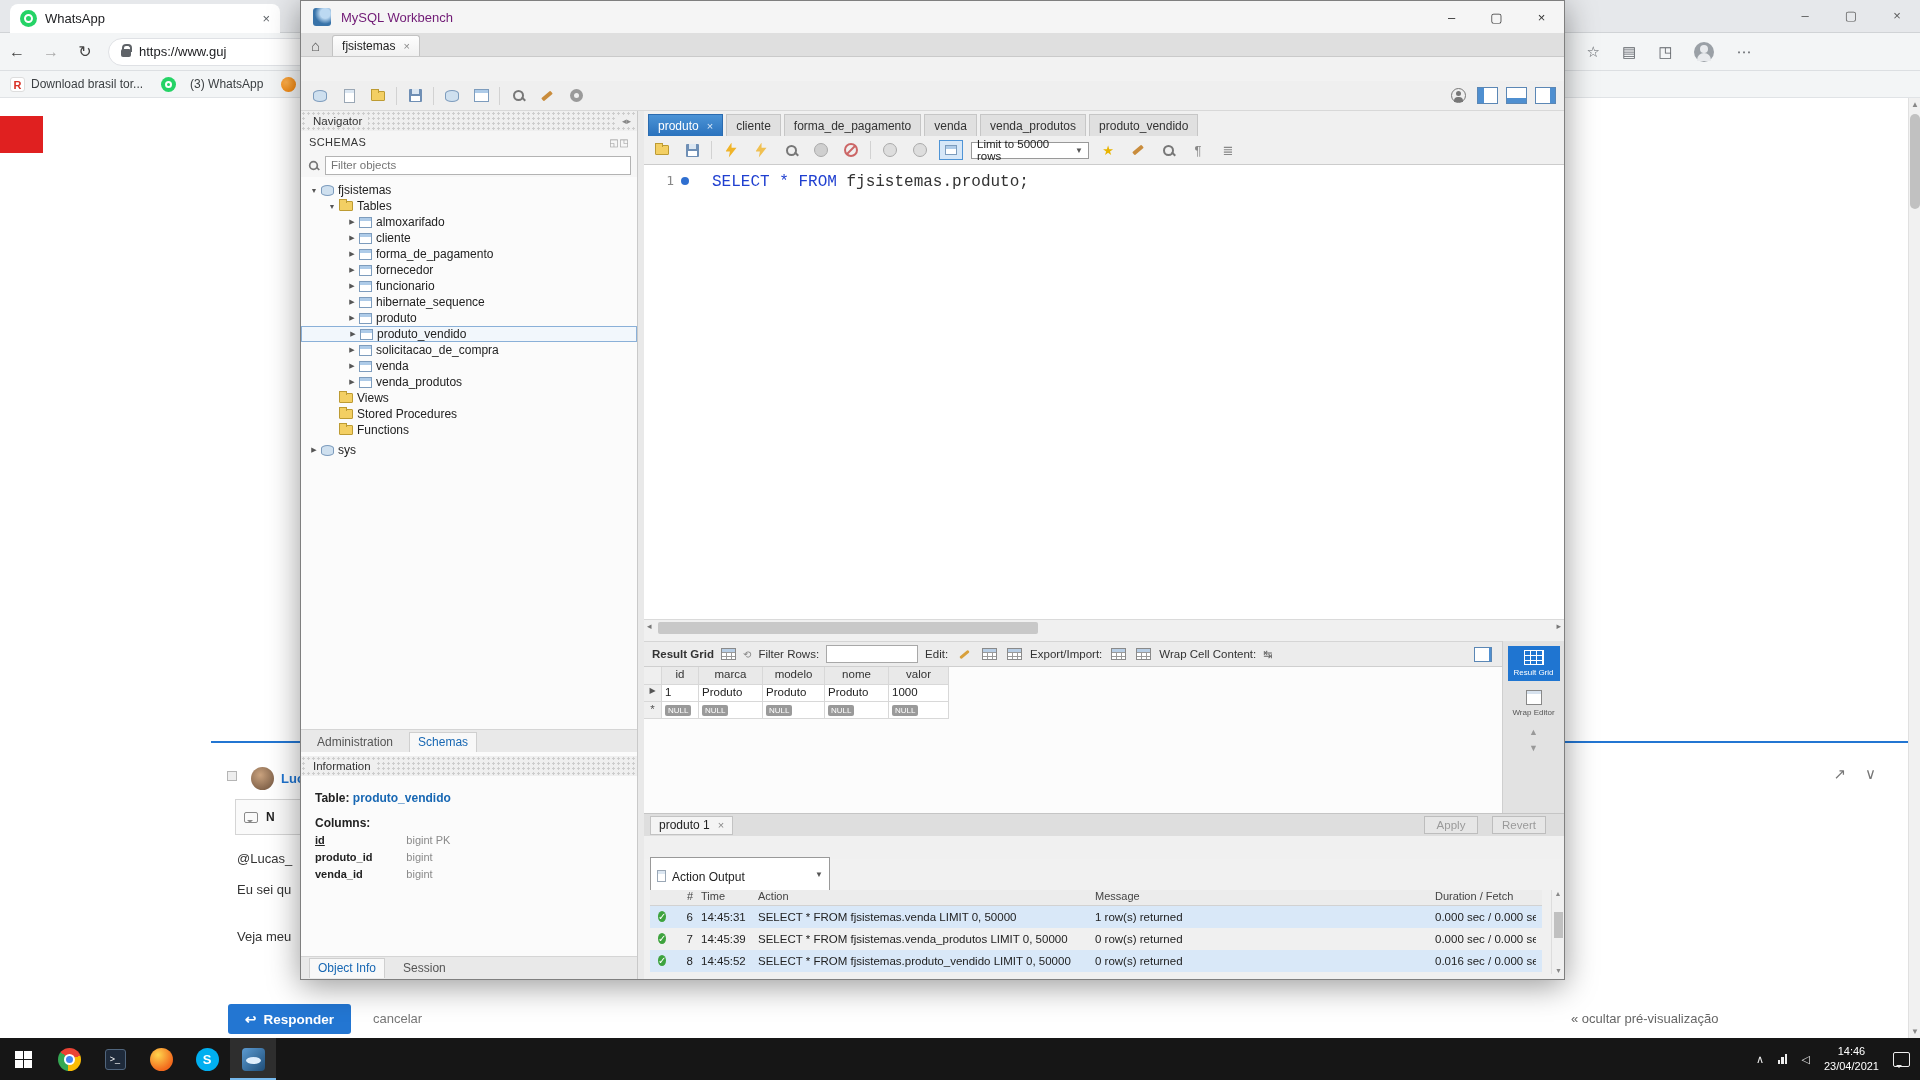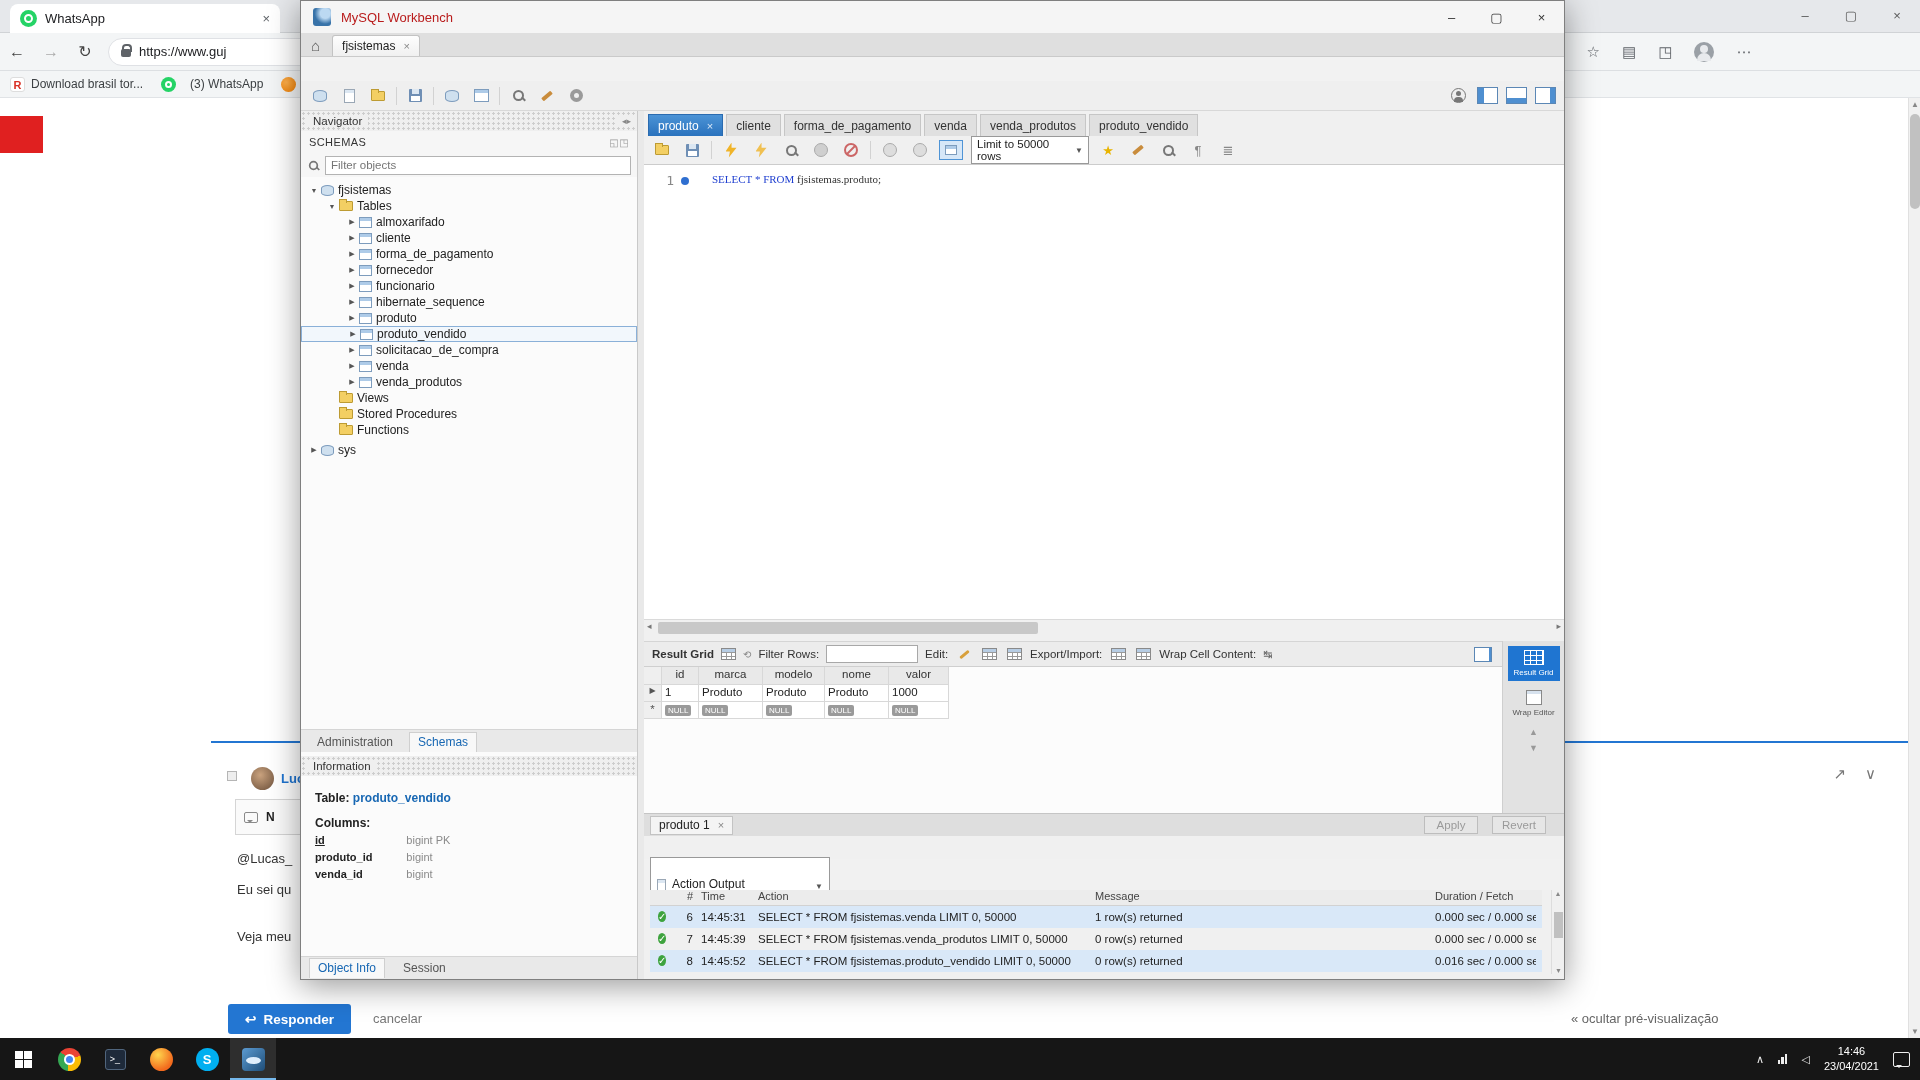--- a/index.html
+++ b/index.html
@@ -45,21 +45,21 @@
 .ftext{position:absolute;left:26px;font-size:13px;color:#333}
 .fic{position:absolute;top:22px;color:#777;font-size:15px}
 .responder{position:absolute;left:17px;top:261px;width:123px;height:30px;background:#2376d2;color:#fff;border:none;border-radius:3px;font-size:13.5px;font-weight:bold;display:flex;align-items:center;justify-content:center;gap:7px;font-family:"Liberation Sans",sans-serif}
 .cancelar{position:absolute;left:162px;top:268px;color:#777;font-size:13px}
 .hideprev{position:absolute;left:1360px;top:268px;color:#666;font-size:13px}
 
 
 .wb{position:absolute;left:300px;top:0;width:1265px;height:980px;background:#f2f2f2;border:1px solid #7f7f7f;box-shadow:0 6px 30px rgba(0,0,0,.4);z-index:50}
 .wbtitle{position:absolute;left:0;top:0;width:100%;height:32px;background:#f5f5f5;display:flex;align-items:center;padding-left:12px;gap:10px}
 .wbico{width:18px;height:18px;border-radius:3px;background:radial-gradient(circle at 68% 30%,#bcd9f2 0 28%,#3873a9 60%)}
-.wbtitle .t{font-size:13px;color:#b91c1c}
+.wbtitle .t{font-size:13px;color:#701a75}
 .wbctl{margin-left:auto;display:flex;height:32px;align-items:center}
 .wbctl span{width:45px;text-align:center;font-size:13px;color:#333}
 .conntabs{position:absolute;left:0;top:32px;width:100%;height:24px;background:#dfdfdf;border-bottom:1px solid #cacaca;display:flex;align-items:flex-end;padding-left:10px;gap:12px}
 .homeico{font-size:15px;color:#555;margin-bottom:2px}
 .conntab{height:21px;background:linear-gradient(#fefefe,#f0f0f0);border:1px solid #c3c3c3;border-bottom:none;border-radius:3px 3px 0 0;display:flex;align-items:center;gap:8px;padding:0 9px;font-size:12px}
 .conntab .x{color:#888;font-size:11px}
 .wbmenu{position:absolute;left:0;top:56px;width:100%;height:24px;background:#f7f7f7;display:flex;align-items:center;padding-left:4px}
 .wbmenu span{padding:0 9px;font-size:12.5px;color:#222}
 .wbtools{position:absolute;left:0;top:80px;width:100%;height:30px;background:#efefef;border-bottom:1px solid #d8d8d8;display:flex;align-items:center;padding-left:8px;gap:7px}
 .tb{width:22px;height:22px;display:flex;align-items:center;justify-content:center}
@@ -118,49 +118,49 @@
 .qtabs{position:absolute;left:0;top:0;width:100%;height:25px;display:flex;align-items:flex-end;padding-left:4px;gap:3px}
 .qtab{height:22px;background:#e0e0e0;border:1px solid #c6c6c6;border-bottom:none;display:flex;align-items:center;padding:0 9px;font-size:12px;color:#333;gap:8px}
 .qtab.active{background:linear-gradient(#4b93d6,#2a72bd);color:#fff;border-color:#2a6bb0}
 .qtab .tabx{font-size:11px;color:#d9e8f7}
 .edbar{position:absolute;left:0;top:25px;width:100%;height:28px;background:#f0f0f0;display:flex;align-items:center;padding-left:7px;gap:8px}
 .bolt{display:inline-block;width:11px;height:15px;background:#f0b429;clip-path:polygon(55% 0,0 60%,40% 60%,30% 100%,100% 35%,55% 35%)}
 .stopc{width:14px;height:14px;border-radius:50%;background:#cfcfcf;border:1px solid #aaa}
 .nostop{width:14px;height:14px;border-radius:50%;border:2px solid #c66;position:relative}
 .nostop::after{content:"";position:absolute;left:-1px;top:4px;width:12px;height:2px;background:#c66;transform:rotate(-45deg)}
 .acbox{width:24px;height:20px;border:1px solid #4f94d6;background:#d6e7f8;display:flex;align-items:center;justify-content:center}
-.limitsel{width:118px;height:28px;background:#fff;border:1px solid #999;display:flex;align-items:center;font-size:11.5px;padding:0 5px;gap:4px}
+.limitsel{width:118px;height:17px;background:#fff;border:1px solid #999;display:flex;align-items:center;font-size:11.5px;padding:0 5px;gap:4px}
 .limitsel .dd{margin-left:auto;font-size:8px;color:#555}
 .star{color:#e8b400;font-size:13px;line-height:1}
 .pil{color:#888;font-size:13px}
 .editor{position:absolute;left:0;top:53px;width:100%;height:455px;background:#fff;border-top:1px solid #ccc}
 .gut{position:absolute;left:0;top:8px;width:30px;text-align:right;color:#888;font-family:"DejaVu Sans Mono",monospace;font-size:13px}
 .stmtdot{position:absolute;left:37px;top:12px;width:8px;height:8px;border-radius:50%;background:#2f6fd0}
-.sql{position:absolute;left:68px;top:8px;font-family:Liberation Serif, serif;font-size:11px;white-space:pre}
+.sql{position:absolute;left:68px;top:8px;font-family:Liberation Mono, monospace;font-size:16px;white-space:pre}
 .kw{color:#1f3fd0}
 .hscroll{position:absolute;left:0;top:508px;width:100%;height:16px;background:#f0f0f0;border-top:1px solid #dadada}
 .hthumb{position:absolute;left:14px;top:2px;width:380px;height:12px;background:#c8c8c8;border-radius:2px}
 .har{position:absolute;top:1px;font-size:9px;color:#777}
 .resbar{position:absolute;left:0;top:530px;width:858px;height:25px;background:#ececec;border-top:1px solid #d5d5d5;display:flex;align-items:center;padding-left:8px;gap:7px;font-size:11.5px;color:#333}
 .gridico{width:15px;height:12px;border:1px solid #8a8a8a;background-color:#fff;background-image:linear-gradient(#b7cde4 0 3px,transparent 3px),repeating-linear-gradient(90deg,transparent 0 4px,#9a9a9a 4px 5px),repeating-linear-gradient(transparent 0 3px,#9a9a9a 3px 4px)}
 .rinp{width:92px;height:18px;border:1px solid #a8a8a8;background:#fff;font-family:"Liberation Sans",sans-serif}
 .pencil{width:11px;height:3px;background:#d8a03c;transform:rotate(-40deg);border-radius:1px}
 .sidecol{position:absolute;right:0;top:530px;width:62px;height:172px;background:#e2e2e2;border-left:1px solid #cfcfcf}
 .sideitem{width:52px;margin:5px auto 0;text-align:center;font-size:8px;padding:4px 0;color:#555}
 .sideitem.active{background:#1f75d1;color:#fff}
 .sgrid{width:20px;height:15px;margin:0 auto 3px;border:1px solid currentColor;background-image:repeating-linear-gradient(90deg,transparent 0 5px,currentColor 5px 6px),repeating-linear-gradient(transparent 0 4px,currentColor 4px 5px)}
 .spage{width:16px;height:15px;margin:0 auto 3px;border:1px solid #888;background:#fff;box-shadow:inset 0 3px 0 #d7e2ee}
 .schev{color:#999;font-size:9px;text-align:center;margin-top:6px}
 .restab{position:absolute;left:0;top:702px;width:100%;height:23px;background:#dedede;border-top:1px solid #c5c5c5;display:flex;align-items:center;padding-left:6px}
 .rtab{height:19px;background:#f4f4f4;border:1px solid #c3c3c3;display:flex;align-items:center;gap:8px;padding:0 8px;font-size:12px}
 .rtab .x{color:#888;font-size:11px}
 .btn-dis{width:54px;height:18px;background:#e6e6e6;border:1px solid #bdbdbd;color:#9a9a9a;font-size:11.5px;text-align:center;line-height:16px}
 .outhead{position:absolute;left:0;top:729px;width:100%}
 .actionrow{position:absolute;left:0;top:748px;width:100%;height:31px;background:#f1f1f1;display:flex;align-items:center;padding-left:6px}
-.actsel{width:180px;height:35px;background:#fff;border:1px solid #999;display:flex;align-items:flex-end;gap:6px;padding:0 6px;font-size:12px}
+.actsel{width:180px;height:35px;background:#fff;border:1px solid #999;display:flex;align-items:flex-start;gap:6px;padding:12px 6px;font-size:12px}
 .actsel .dd{margin-left:auto;font-size:8px;color:#555}
 .outtable{position:absolute;left:6px;top:779px;width:892px}
 .othead{display:flex;height:16px;background:#ececec;border-bottom:1px solid #d2d2d2;font-size:11px;color:#444}
 .otrow{display:flex;height:22px;align-items:center;font-size:11.5px}
 .otrow.alt{background:#d9e8f8}
 .oc{padding:0 4px;overflow:hidden;white-space:nowrap}
 .c-st{width:22px}.c-num{width:25px;text-align:right}.c-time{width:57px}.c-act{width:337px}.c-msg{width:340px}.c-dur{width:105px}
 .okc{width:14px;height:14px;border-radius:50%;background:#3ea33e;color:#fff;font-size:10px;line-height:14px;text-align:center;margin-left:4px}
 .oscroll{position:absolute;right:0;top:779px;width:13px;height:84px;background:#f0f0f0;border-left:1px solid #ddd;text-align:center}
 .oscroll .thumb{position:absolute;left:2px;top:22px;width:9px;height:26px;background:#c0c0c0}

